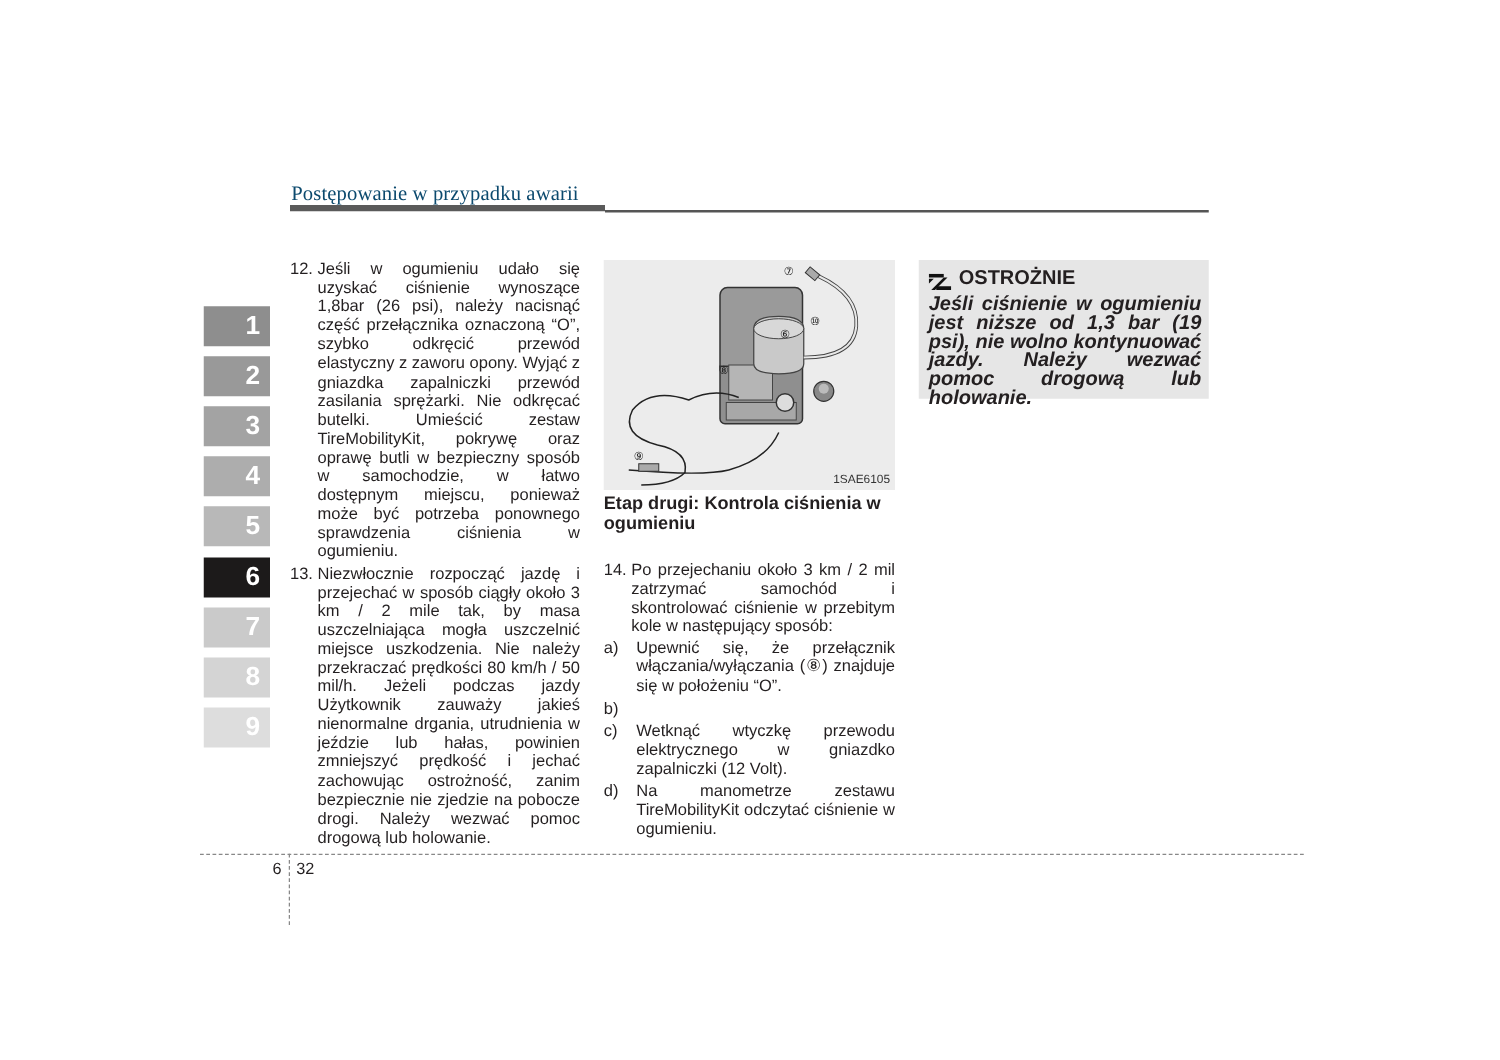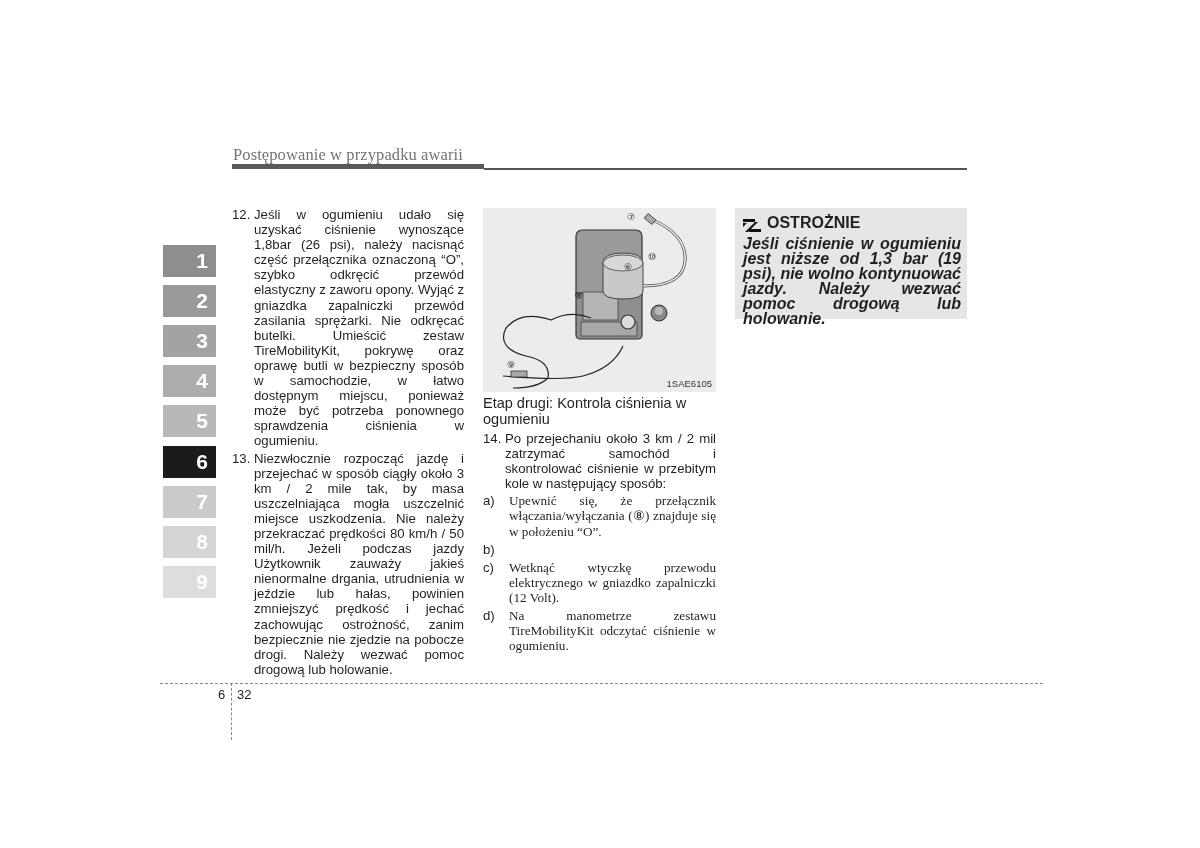--- a/index.html
+++ b/index.html
@@ -1,39 +1,39 @@
 <!DOCTYPE html>
 <html><head>
 <meta charset="utf-8">
 <style>
   html, body { margin:0; padding:0; background:#ffffff; }
   body { width:1200px; height:848px; position:relative; overflow:hidden;
          font-family:"Liberation Sans", sans-serif; color:#231f20; }
   .header-title { position:absolute; left:233px; top:145px; font-family:"Liberation Serif", serif;
-                  font-size:16.5px; color:#737373; letter-spacing:0.1px; }
+                  font-size:16.5px; color:#0c4a6e; letter-spacing:0.1px; }
   .header-bar-dark { position:absolute; left:232px; top:164px; width:252px; height:5px; background:#5a5a5a; }
   .header-bar-line { position:absolute; left:484px; top:168px; width:483px; height:1.5px; background:#555; }
 
   .tabs { position:absolute; left:163px; top:245px; width:53px; }
   .tab { position:absolute; left:0; width:53px; height:32px; color:#fff; font-weight:bold;
          font-size:21px; text-align:right; box-sizing:border-box; padding-right:8px; line-height:32px; }
 
   .col { position:absolute; font-size:13.2px; line-height:15.1px; }
   .col1 { left:232px; top:207px; width:232px; }
   .item { display:flex; margin-bottom:2px; }
   .item .num { width:22px; flex:none; }
   .item .txt { flex:1; text-align:justify; text-align-last:left; }
   .sub { display:flex; margin-bottom:3px; }
   .sub .num { width:26px; flex:none; text-align:left; padding-left:0px; }
-  .sub .txt { flex:1; text-align:justify;font-family:Liberation Serif, serif; }
+  .sub .txt { flex:1; text-align:justify; }
 
   .figure { position:absolute; left:483px; top:208px; width:233px; height:184px; background:#ececec; }
   .fig-code { position:absolute; right:4px; bottom:3px; font-size:9.5px; color:#333; }
   .col2 { left:483px; top:395px; width:233px; }
-  .h2 { font-weight:normal; font-size:14.5px; line-height:16px; margin-bottom:4px; }
+  .h2 { font-weight:bold; font-size:14.5px; line-height:16px; margin-bottom:21px; }
 
   .caution { position:absolute; left:735px; top:208px; width:232px; height:111px; background:#e6e6e6; }
   .caution-title { position:absolute; left:8px; top:6px; font-weight:bold; font-size:16px; display:flex; align-items:flex-end; }
   .caution-icon { width:18px; height:13px; margin-right:6px; }
   .caution-body { position:absolute; left:8px; top:28px; width:218px; font-weight:bold; font-style:italic;
                   font-size:16px; line-height:15.1px; text-align:justify; }
 
   .footer-line { position:absolute; left:160px; top:683px; width:883px; border-top:1px dashed #888; }
   .footer-vline { position:absolute; left:231px; top:683px; height:57px; border-left:1px dashed #888; }
   .page-chapter { position:absolute; left:218px; top:687px; font-size:13px; }

